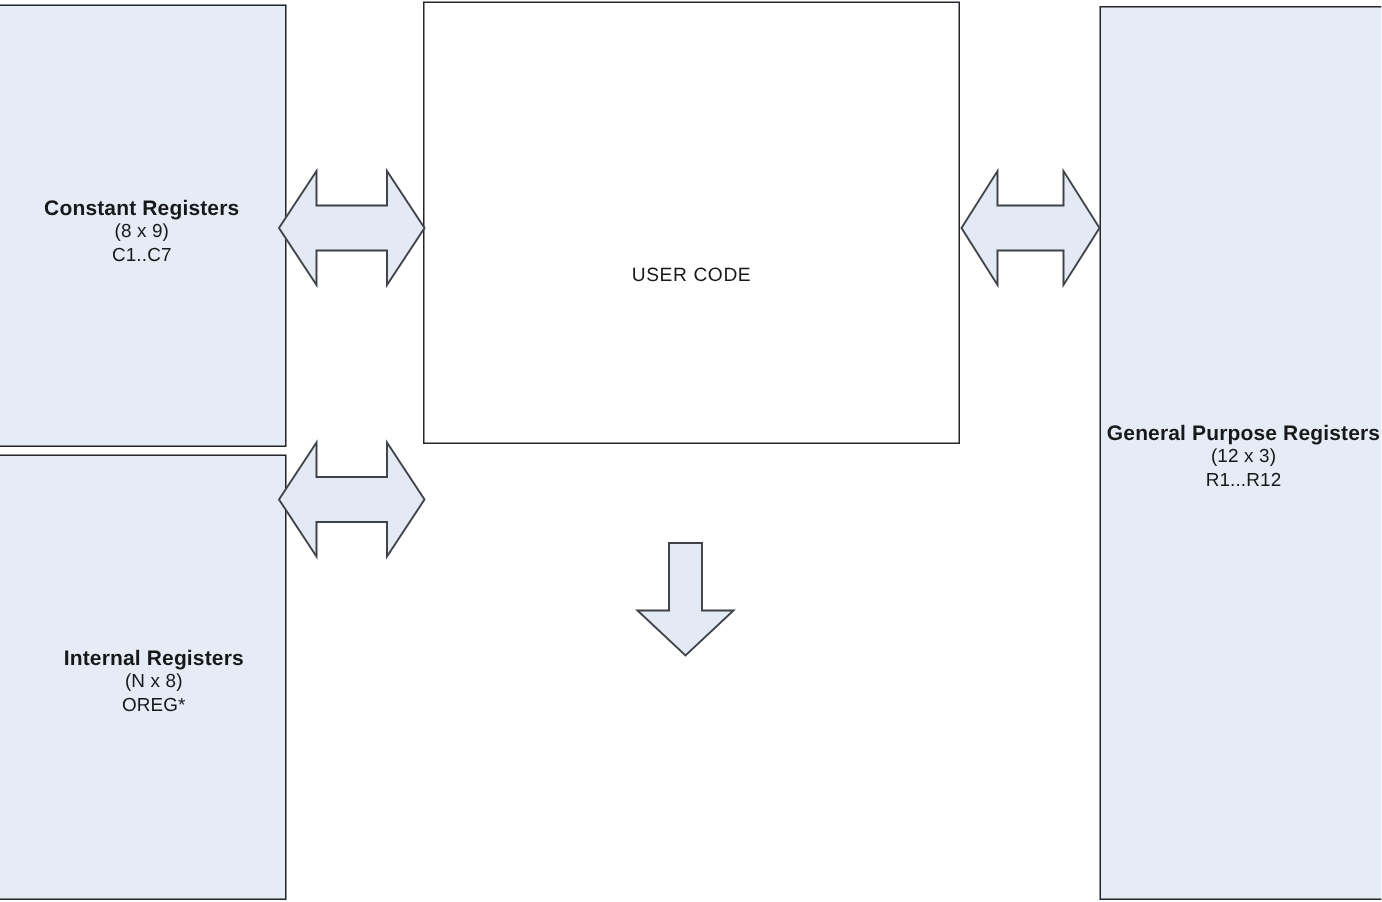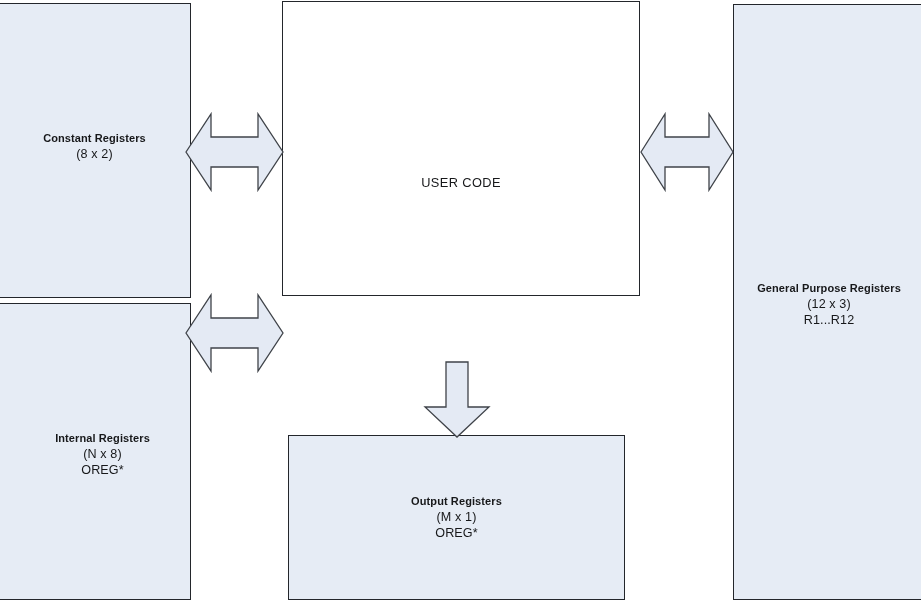--- a/index.html
+++ b/index.html
@@ -36,21 +36,21 @@
   }
   .box .line {
     color: #17181a;
     font-size: 12.6px;
     line-height: 16px;
     letter-spacing: 0.1px;
     white-space: nowrap;
   }
   .box .line.title {
     font-weight: bold;
-    font-size: 11px;
+    font-size: 14px;
   }
 
   
   .label-stack {
     position: absolute;
     left: 0;
     right: 0;
     text-align: center;
   }
 
@@ -75,21 +75,22 @@
   }
 </style>
 </head>
 <body>
 
 <div id="canvas">
 
   <div class="box" style="left:-2px; top:3px; width:193px; height:295px;">
     <div class="label-stack" style="top:126px;">
       <div class="line title">Constant Registers</div>
-      <div class="line">(8 x 2)</div>
+      <div class="line">(8 x 9)</div>
+      <div class="line">C1..C7</div>
     </div>
   </div>
 
   <div class="box" style="left:-2px; top:303px; width:193px; height:297px;">
     <div class="label-stack" style="top:126px;padding-left:16px;">
       <div class="line title">Internal Registers</div>
       <div class="line">(N x 8)</div>
       <div class="line">OREG*</div>
     </div>
   </div>
@@ -99,27 +100,20 @@
   </div>
 
   <div class="box" style="left:733px; top:4px; width:192px; height:596px;">
     <div class="label-stack" style="top:275px;">
       <div class="line title">General Purpose Registers</div>
       <div class="line">(12 x 3)</div>
       <div class="line">R1...R12</div>
     </div>
   </div>
 
-  <div class="box" style="left:288px; top:435px; width:337px; height:165px;">
-    <div class="label-stack" style="top:57px;">
-      <div class="line title">Output Registers</div>
-      <div class="line">(M x 1)</div>
-      <div class="line">OREG*</div>
-    </div>
-  </div>
 
   <div class="arrow" style="left:185px; top:111px; width:99px; height:82px;">
     <svg width="99" height="82" viewBox="0 0 99 82" aria-hidden="true">
       <polygon points="1,41 26,3 26,26 73,26 73,3 98,41 73,79 73,56 26,56 26,79" fill="#e4eaf4" stroke="#3f4349" stroke-width="1.3" stroke-linejoin="miter"></polygon>
     </svg>
   </div>
 
   <div class="arrow" style="left:185px; top:292px; width:99px; height:82px;">
     <svg width="99" height="82" viewBox="0 0 99 82" aria-hidden="true">
       <polygon points="1,41 26,3 26,26 73,26 73,3 98,41 73,79 73,56 26,56 26,79" fill="#e4eaf4" stroke="#3f4349" stroke-width="1.3" stroke-linejoin="miter"></polygon>

